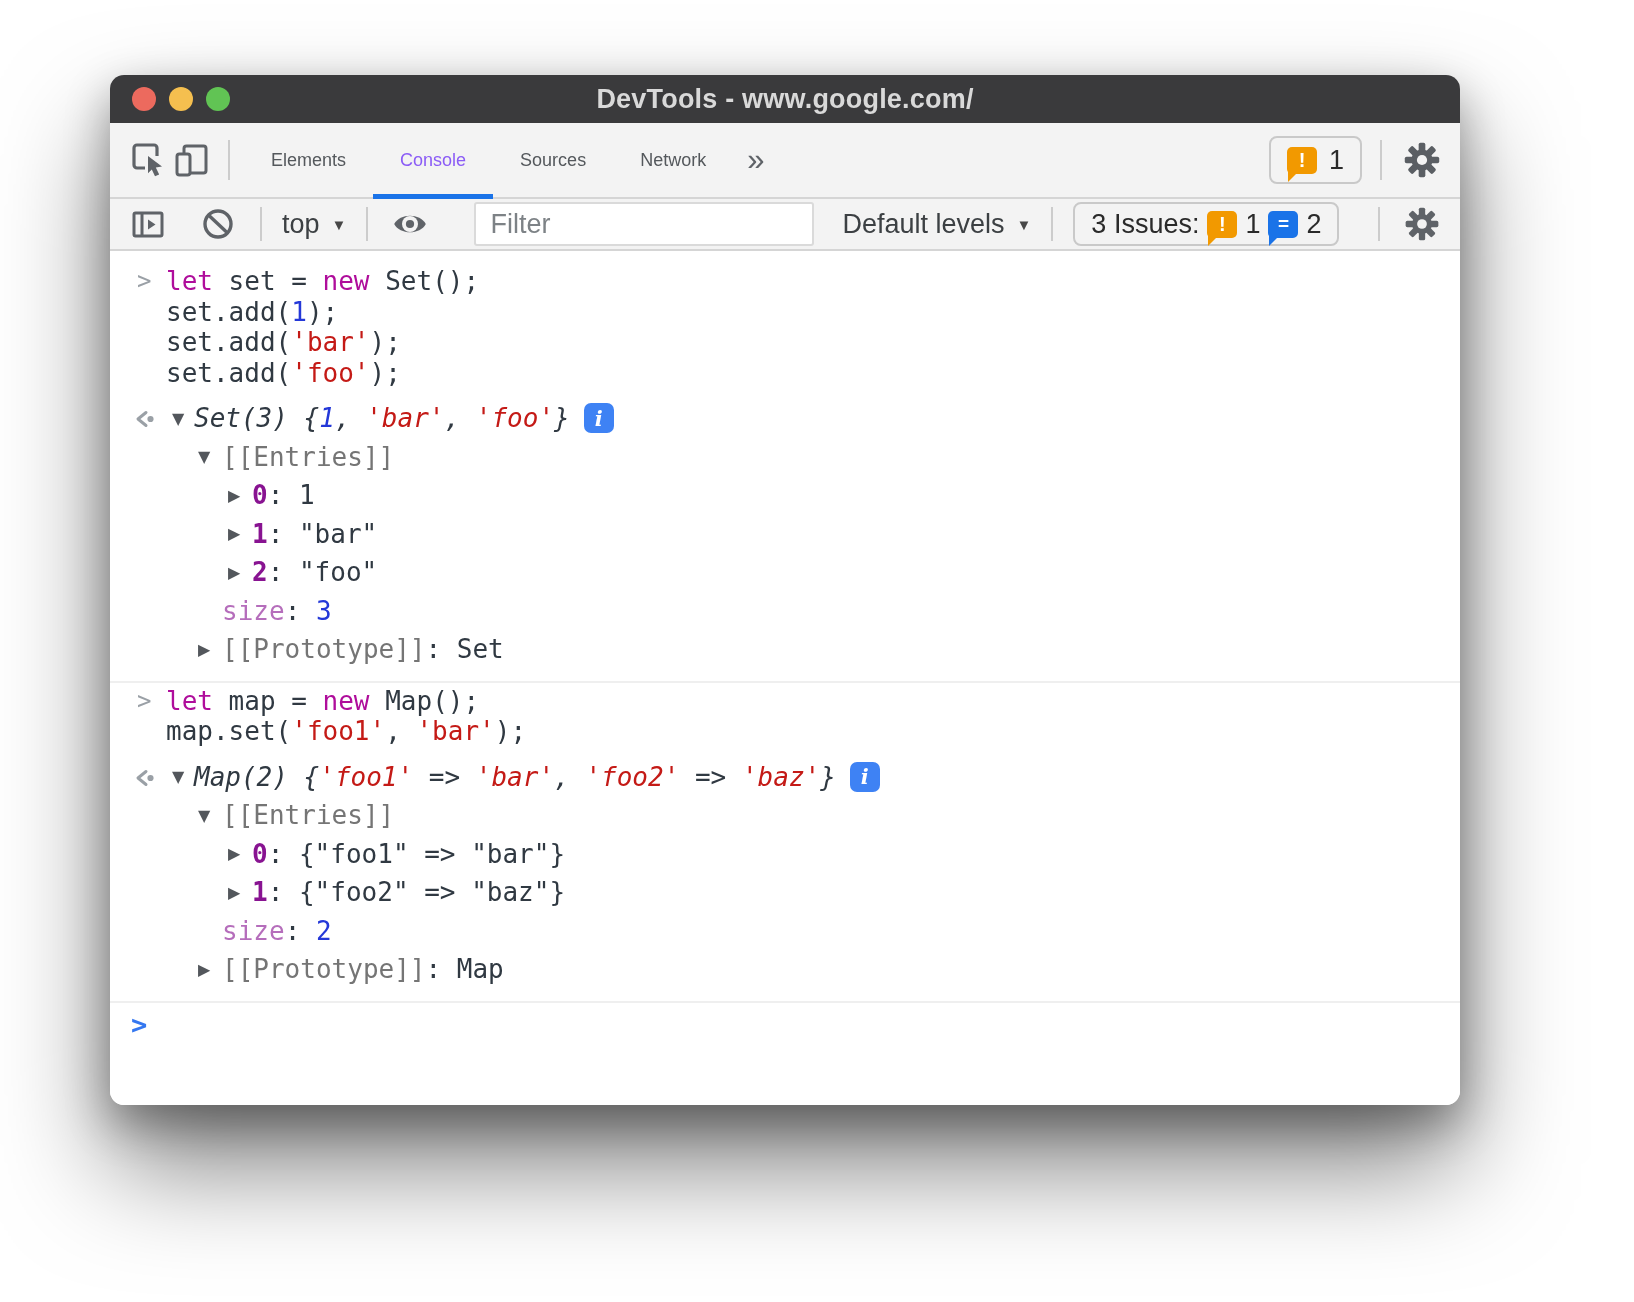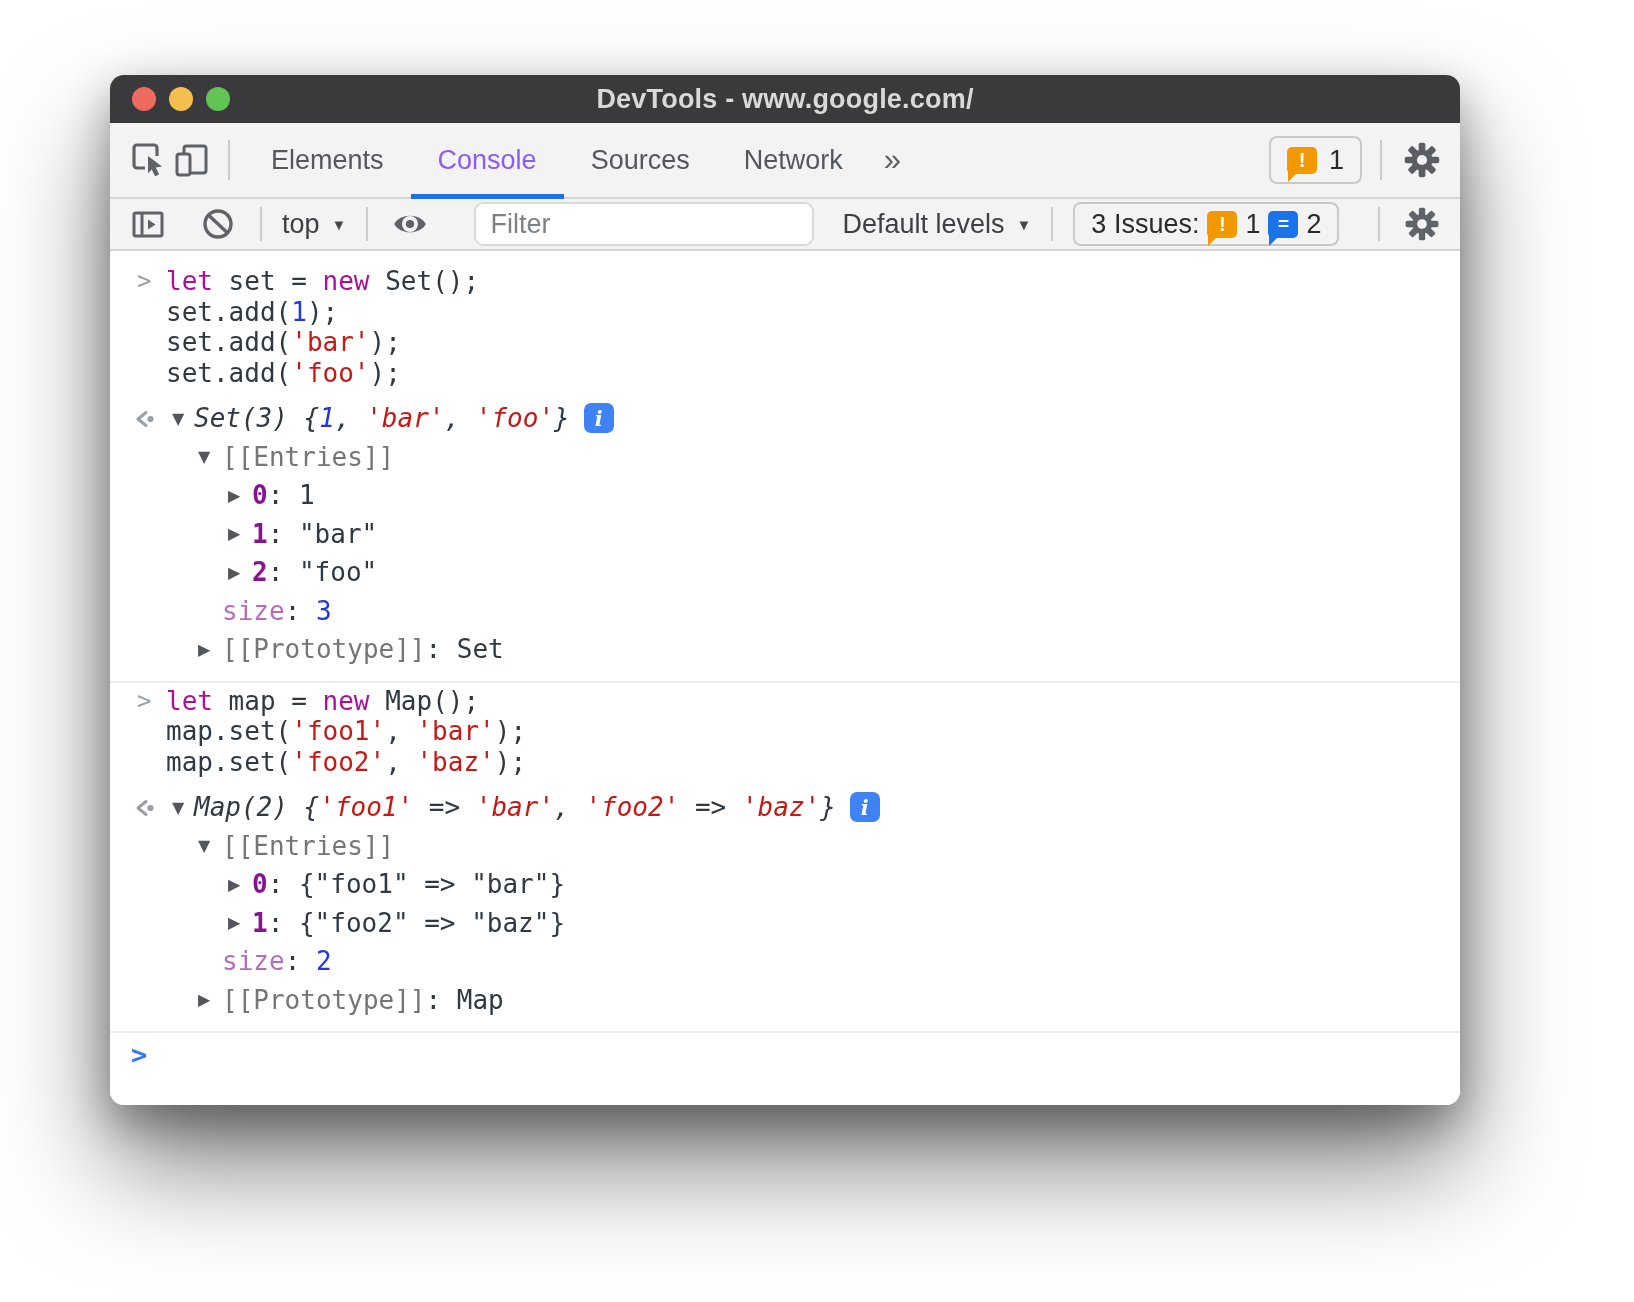--- a/index.html
+++ b/index.html
@@ -18,41 +18,41 @@
   .light{width:24px;height:24px;border-radius:50%;border:none;padding:0;}
   .light.red{background:#ec6a5e;}
   .light.yellow{background:#f5bf4f;}
   .light.green{background:#61c454;}
   .title{color:#d9d9d9;font-weight:bold;font-size:27px;letter-spacing:.2px;}
   
   .tabbar{height:74px;background:#f3f3f3;border-bottom:2px solid #d5d5d5;display:flex;align-items:stretch;padding:0 16px;}
   .icon-btn{display:flex;align-items:center;justify-content:center;width:44px;flex:none;background:none;border:none;padding:0;}
   .vsep{width:2px;background:#ccc;height:40px;align-self:center;flex:none;}
   .tabbar .vsep{margin:0 14px;}
-  .tab{position:relative;display:flex;align-items:center;padding:11px 27px;font-size:27px;color:#54585c;flex:none;cursor:default;}
+  .tab{position:relative;display:flex;align-items:center;padding:11px 27px;font-size:18px;color:#54585c;flex:none;cursor:default;}
   .tab.active{color:#8b5cf6;}
   .tab.active::after{content:'';position:absolute;left:0;right:0;bottom:-2px;height:5px;background:var(--accent-blue,#1a73e8);}
   .tab.more{font-size:31px;color:#5f6368;padding:0 14px;}
   .tabbar-right{margin-left:auto;display:flex;align-items:center;gap:0;}
   .issues-pill{display:flex;align-items:center;gap:12px;border:2px solid #c9c9c9;border-radius:8px;height:48px;padding:0 16px;background:transparent;}
   .issues-pill .count{font-size:27px;color:#2a2a2a;}
   .tabbar-right .vsep{margin:0 18px;}
   
   .bubble{position:relative;width:30px;height:27px;border-radius:5px;display:flex;align-items:center;justify-content:center;color:#fff;font-weight:bold;font-size:20px;flex:none;}
   .bubble::after{content:'';position:absolute;left:1px;bottom:-8px;width:0;height:0;border:5px solid transparent;}
   .bubble.orange{background:var(--issue-orange,#f29900);}
   .bubble.orange::after{border-top-color:var(--issue-orange,#f29900);border-left-color:var(--issue-orange,#f29900);}
   .bubble.blue{background:var(--accent-blue,#1a73e8);font-size:19px;}
   .bubble.blue::after{border-top-color:var(--accent-blue,#1a73e8);border-left-color:var(--accent-blue,#1a73e8);}
   
   .toolbar{height:50px;background:#f3f3f3;border-bottom:2px solid #d5d5d5;display:flex;align-items:center;padding:0 16px;}
   .toolbar .vsep{margin:0 20px;height:34px;}
   .dropdown{display:flex;align-items:center;gap:12px;background:none;border:none;padding:0;font-size:27px;color:#3c4043;}
   .dd-caret{font-size:15px;color:#474747;}
-  .filter-input{margin-left:42px;width:308px;height:40px;border:2px solid #dadada;border-radius:9px;background:#fff;
+  .filter-input{margin-left:42px;width:308px;height:40px;border:2px solid #dadada;border-radius:3px;background:#fff;
     font-size:27px;color:#333;padding:0 14px;font-family:"Liberation Sans",sans-serif;}
   .filter-input::placeholder{color:#7d8286;}
   .levels{margin-left:28px;}
   .issues-box{display:flex;align-items:center;gap:8px;border:2px solid #c9c9c9;border-radius:8px;height:44px;padding:0 16px;background:transparent;}
   .issues-box .lbl{font-size:27px;color:#2a2a2a;}
   .issues-box .num{font-size:27px;color:#2a2a2a;}
   .toolbar .push{margin-left:auto;}
   
   .console{background:#fff;height:853px;padding-top:12px;font-family:"DejaVu Sans Mono",monospace;color:#303942;overflow:hidden;}
   .console-group{border-bottom:2px solid #efefef;}
@@ -251,21 +251,20 @@
             <div class="tree-row ind-2"><span class="tw">▶</span><span class="tk idx">2</span><span class="tk pl">: </span><span class="tk val">"foo"</span></div>
             <div class="tree-row ind-1"><span class="tw"></span><span class="tk size">size</span><span class="tk pl">: </span><span class="tk num">3</span></div>
             <div class="tree-row ind-1"><span class="tw">▶</span><span class="tk dim">[[Prototype]]</span><span class="tk pl">: </span><span class="tk val">Set</span></div>
           </div>
         </div>
         <div class="console-group">
           <div class="cmd-block msg">
             <span class="cmd-gutter">&gt;</span>
             <div class="cmd-line"><span class="tk kw">let</span><span class="tk pl"> map = </span><span class="tk kw">new</span><span class="tk pl"> Map();</span></div>
             <div class="cmd-line"><span class="tk pl">map.set(</span><span class="tk str">'foo1'</span><span class="tk pl">, </span><span class="tk str">'bar'</span><span class="tk pl">);</span></div>
-            <div class="cmd-line"><span class="tk pl">map.set(</span><span class="tk str">'foo2'</span><span class="tk pl">, </span><span class="tk str">'baz'</span><span class="tk pl">);</span></div>
           </div>
           <div class="result-block msg">
             <span class="ret-gutter">
               <svg width="27" height="26" viewBox="0 0 27 26">
                 <path d="M15,6.5 L7,13 L15,19.5" fill="none" stroke="#9aa0a6" stroke-width="3" stroke-linecap="round" stroke-linejoin="round"></path>
                 <circle cx="19.5" cy="13" r="3.1" fill="#9aa0a6"></circle>
               </svg>
             </span>
             <div class="preview-row"><span class="tw">▼</span><span class="preview-tokens"><span class="tk obj">Map(2) {</span><span class="tk str">'foo1'</span><span class="tk obj"> =&gt; </span><span class="tk str">'bar'</span><span class="tk obj">, </span><span class="tk str">'foo2'</span><span class="tk obj"> =&gt; </span><span class="tk str">'baz'</span><span class="tk obj">}</span></span><span class="info-badge">i</span></div>
             <div class="tree-row ind-1"><span class="tw">▼</span><span class="tk dim">[[Entries]]</span></div>

